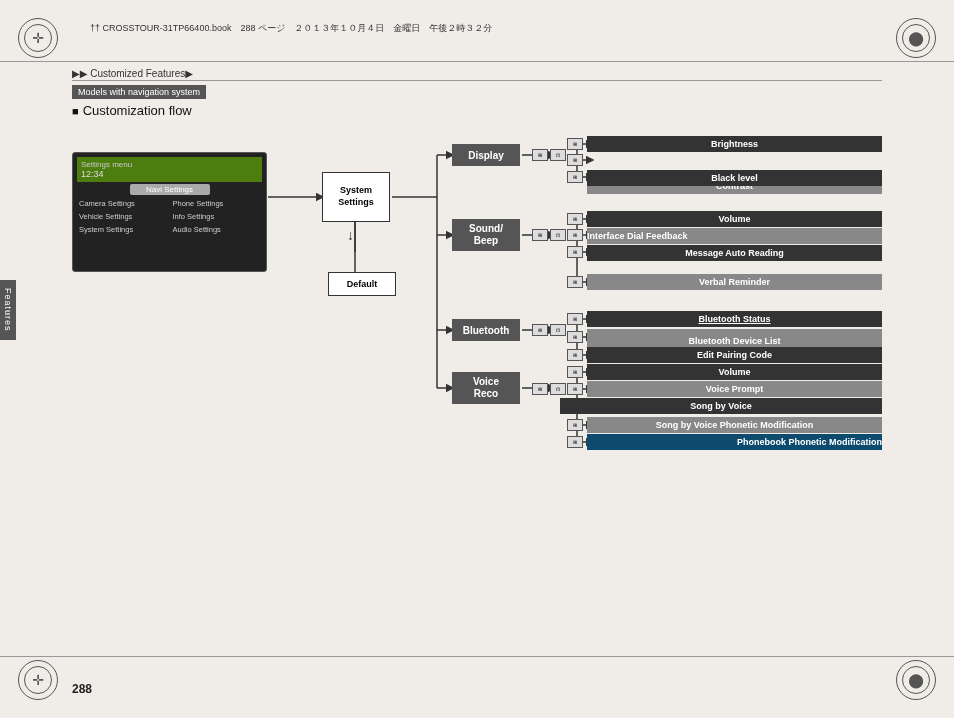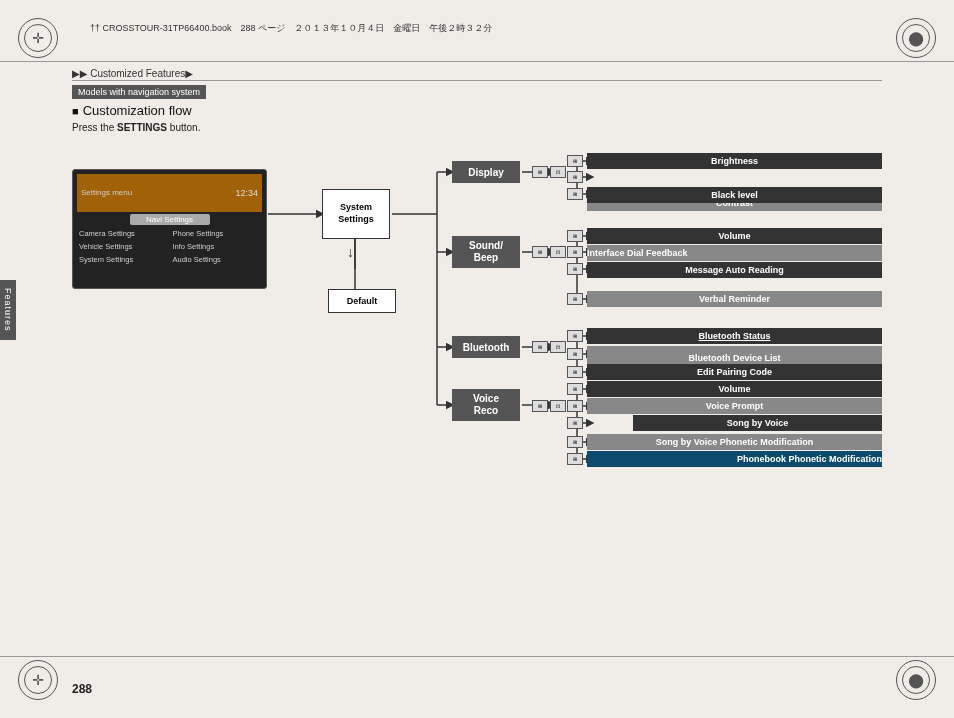--- a/index.html
+++ b/index.html
@@ -161,27 +161,28 @@
       top: 30px;
       width: 195px;
       height: 120px;
       background: #222;
       border: 1px solid #555;
       border-radius: 3px;
       padding: 4px;
       color: #fff;
     }
     .settings-menu-title {
-      background: #a16207;
+      background: #4d7c0f;
       color: #ccc;
       font-size: 8px;
-      padding: 14px 4px;
+      padding: 3px 4px;
       margin-bottom: 2px;
       display: flex;
       justify-content: space-between;
+      flex-direction: column;
     }
     .nav-settings-btn {
       background: #aaa;
       color: #fff;
       font-size: 8px;
       padding: 1px 6px;
       text-align: center;
       margin: 0 auto 3px auto;
       width: 80px;
       border-radius: 2px;
@@ -344,23 +345,20 @@
 <div class="content">
   
   <div class="nav-badge">Models with navigation system</div>
 
   
   <div class="section-title">
     <span>Customization flow</span>
   </div>
 
   
-  <div class="press-text">
-    <span>Press the </span><strong>SETTINGS</strong><span> button.</span>
-  </div>
 
   
   <div class="diagram">
 
     <div class="settings-menu">
       <div class="settings-menu-title">
         <span>Settings menu</span>
         <span class="time-display">12:34</span>
       </div>
       <div class="nav-settings-btn">Navi Settings</div>
@@ -529,21 +527,21 @@
     <div style="position:absolute;left:495px;top:278px;width:16px;height:12px;border:1px solid #555;background:#ddd;font-size:5px;display:flex;align-items:center;justify-content:center;">⊞</div>
     <div style="position:absolute;left:495px;top:297px;width:16px;height:12px;border:1px solid #555;background:#ddd;font-size:5px;display:flex;align-items:center;justify-content:center;">⊞</div>
     <div style="position:absolute;left:495px;top:314px;width:16px;height:12px;border:1px solid #555;background:#ddd;font-size:5px;display:flex;align-items:center;justify-content:center;">⊞</div>
 
     <div style="position:absolute;right:0;top:242px;width:295px;height:16px;background:#333;color:#fff;font-size:9px;font-weight:bold;display:flex;align-items:center;justify-content:center;">
       <span>Volume</span>
     </div>
     <div style="position:absolute;right:0;top:259px;width:295px;height:16px;background:#888;color:#fff;font-size:9px;font-weight:bold;display:flex;align-items:center;justify-content:center;">
       <span>Voice Prompt</span>
     </div>
-    <div style="position:absolute;right:0;top:276px;width:249px;height:16px;background:#333;color:#fff;font-size:9px;font-weight:bold;display:flex;align-items:center;justify-content:center;">
+    <div style="position:absolute;right:0;top:276px;width:322px;height:16px;background:#333;color:#fff;font-size:9px;font-weight:bold;display:flex;align-items:center;justify-content:center;">
       <span>Song by Voice</span>
     </div>
     <div style="position:absolute;right:0;top:295px;width:295px;height:16px;background:#888;color:#fff;font-size:9px;font-weight:bold;display:flex;align-items:center;justify-content:center;">
       <span>Song by Voice Phonetic Modification</span>
     </div>
     <div style="position:absolute;right:0;top:312px;width:295px;height:16px;background:#0c4a6e;color:#fff;font-size:9px;font-weight:bold;display:flex;align-items:center;justify-content:flex-end;">
       <span>Phonebook Phonetic Modification</span>
     </div>
 
   </div>

